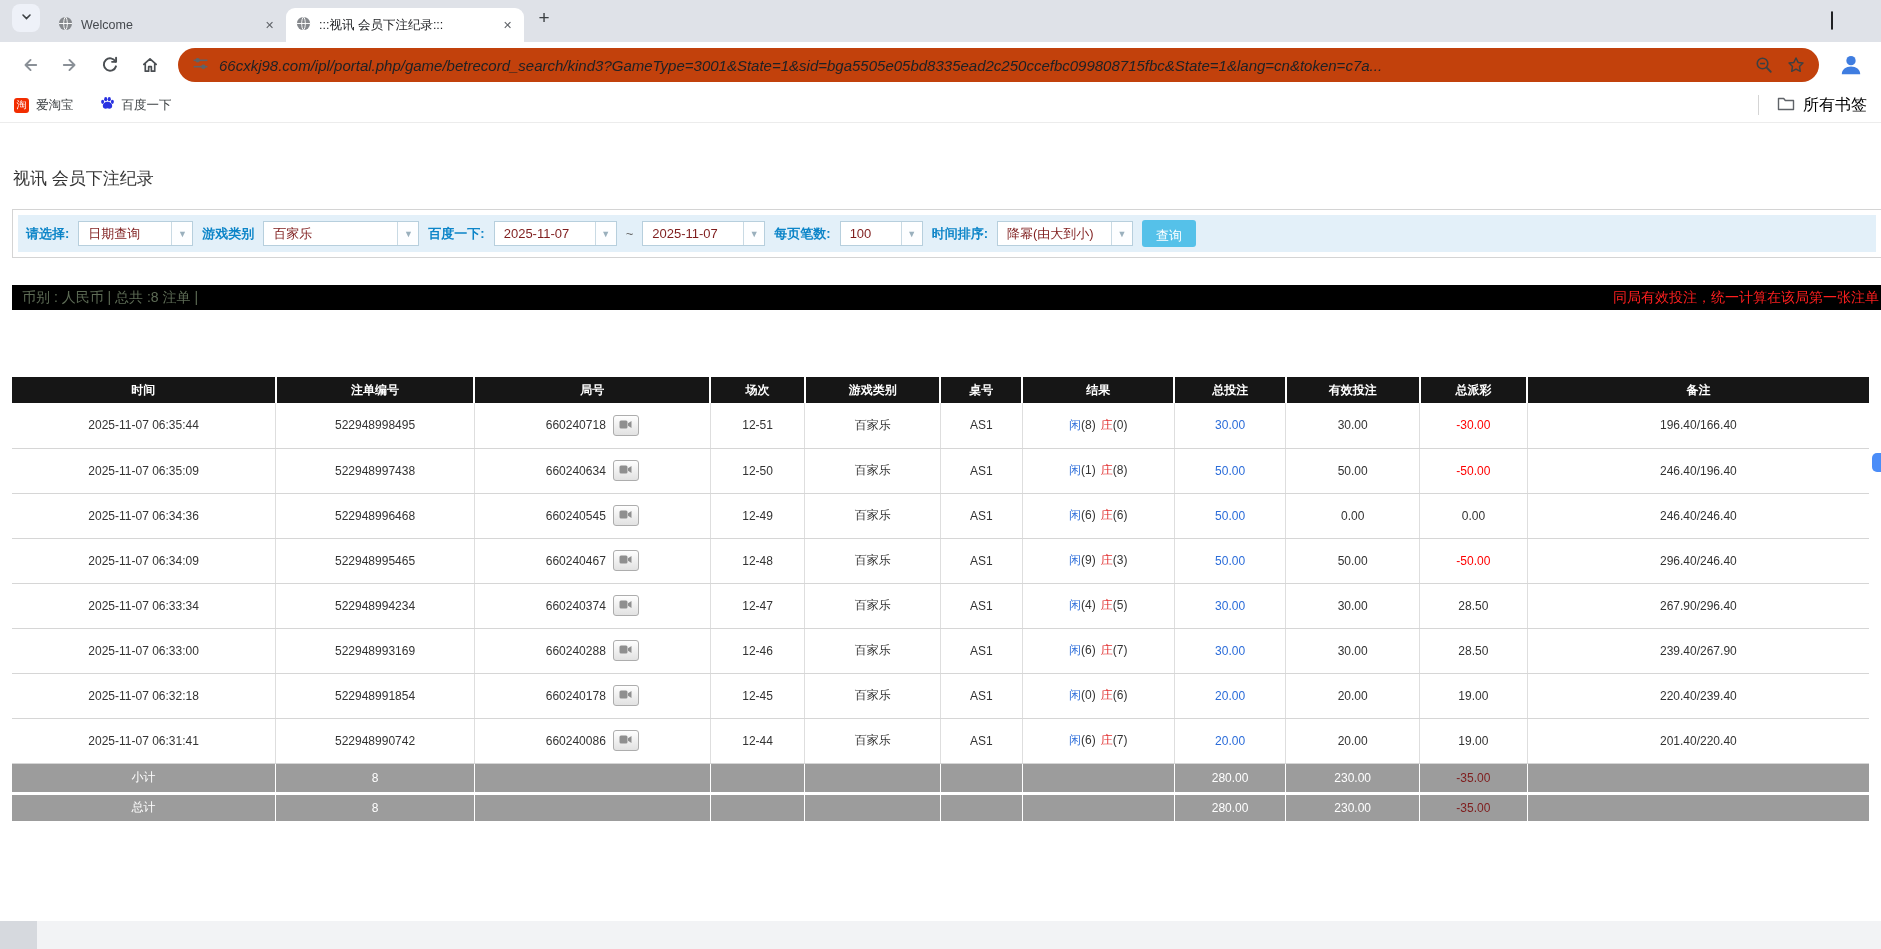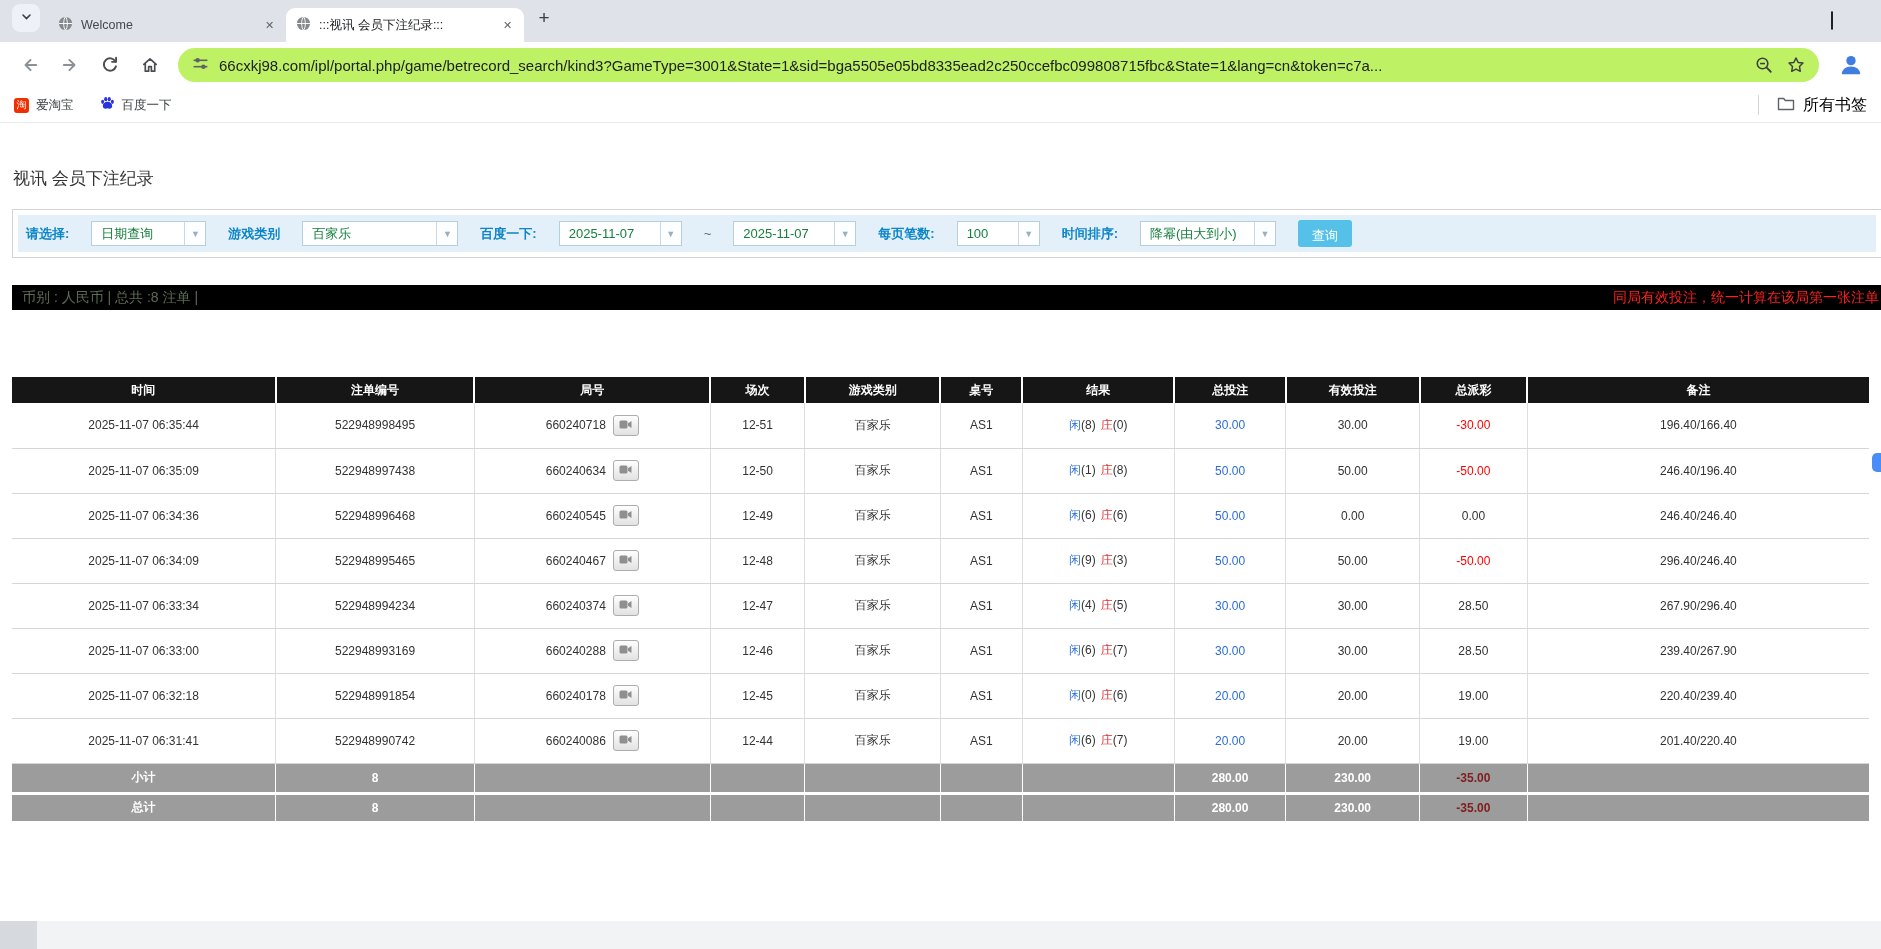--- a/index.html
+++ b/index.html
@@ -19,43 +19,43 @@
     justify-content:center; font-size:11px; color:#5f6368; }
   .newtab { width:28px; height:28px; margin:0 0 6px 6px; border-radius:50%; display:flex;
     align-items:center; justify-content:center; font-size:19px; color:#3c4043; align-self:center; cursor:pointer; }
   .win-controls { margin-left:auto; display:flex; gap:30px; align-self:center; padding-right:42px; align-items:center; }
   .win-min { width:12px; height:2px; background:#202124; }
   .win-max { width:11px; height:11px; border:1.5px solid #202124; border-radius:2px; }
 
   .toolbar { height:46px; background:#fff; display:flex; align-items:center; padding:0 10px; }
   .nav-btn { width:30px; height:30px; display:flex; align-items:center; justify-content:center;
     margin:0 5px; border-radius:50%; cursor:pointer; }
-  .omnibox { flex:1; height:34px; background:#bef264; border-radius:17px; display:flex;
-    align-items:center; padding:0 14px; margin:0 12px 0 8px; min-width:0; }
+  .omnibox { flex:1; height:34px; background:#c2410c; border-radius:17px; display:flex;
+    align-items:center; padding:0 14px; margin:0 12px 0 8px; min-width:0;font-style:italic; }
   .omnibox .url { flex:1; font-size:15px; color:#202124; white-space:nowrap; overflow:hidden; margin-left:10px; }
   .omni-ic { margin-left:14px; display:flex; align-items:center; cursor:pointer; }
 
   .bookmarks { height:35px; background:#fff; display:flex; align-items:center; padding:0 14px;
     border-bottom:1px solid #ececec; overflow:hidden; }
   .bm { display:flex; align-items:center; gap:7px; font-size:12.5px; color:#3c4043; margin-right:26px; cursor:pointer; white-space:nowrap; }
   .bm-fav-tb { width:15px; height:15px; border-radius:3px; background:#f22d00; color:#fff;
     font-size:10px; display:flex; align-items:center; justify-content:center; }
   .bm-right { margin-left:auto; display:flex; align-items:center; gap:8px; white-space:nowrap; }
   .bm-divider { width:1px; height:20px; background:#d5d5d5; margin-right:10px; }
 
   
   .content { position:relative; height:789px; background:#fff; }
   .page-title { font-size:17px; color:#333; padding:44px 0 0 13px; font-weight:500; }
 
   .filter-panel { margin:19px 0 0 12px; width:calc(100% - 12px); border:1px solid #d4d4d4;
     border-right:none; background:#fff; padding:5px; }
-  .filter-strip { background:#e3f0f9; display:flex; align-items:center; gap:22px; padding:5px 8px; }
+  .filter-strip { background:#e3f0f9; display:flex; align-items:center; gap:9px; padding:5px 8px; }
   .f-label { font-size:13px; font-weight:bold; color:#0d85c8; white-space:nowrap; }
   .sel { display:inline-flex; align-items:stretch; background:#fff; border:1px solid #b7cfdd; height:25px; cursor:pointer; }
-  .sel .val { display:flex; align-items:center; padding:0 9px; font-size:13px; color:#15803d; }
+  .sel .val { display:flex; align-items:center; padding:0 9px; font-size:13px; color:#7f1d1d; }
   .sel .arr { width:21px; border-left:1px solid #c9dae4; display:flex; align-items:center;
     justify-content:center; color:#9ab0bd; font-size:9px; background:#fdfeff; }
   .tilde { color:#666; font-size:13px; }
   .query-btn { height:27px; padding:7px 14px; background:#55c1e9; border:none; border-radius:3px;
     color:#fff; font-size:13px; cursor:pointer; font-family:inherit; }
 
   .summary-bar { margin:27px 0 0 12px; width:calc(100% - 12px); height:25px; background:#000000;
     display:flex; align-items:center; justify-content:space-between; padding:0 2px 0 10px;
     font-size:14px; overflow:hidden; }
   .summary-left { color:#5d6b55; white-space:nowrap; }
@@ -70,21 +70,21 @@
   .bet-table tbody td { height:45px; border-bottom:1px solid #d6d6d6; border-right:1px solid #dedede; }
   .bet-table tbody td:last-child { border-right:none; }
   .amount { color:#2b6cd9; cursor:pointer; }
   .neg { color:#ff0000; }
   .res-p { color:#2b6cd9; }
   .res-b { color:#e02b2b; margin-left:5px; }
   .round-wrap { display:inline-flex; align-items:center; gap:7px; }
   .replay-btn { width:26px; height:21px; border:1px solid #adadad; border-radius:3px;
     background:linear-gradient(#fefefe,#e2e2e2); display:inline-flex; align-items:center;
     justify-content:center; cursor:pointer; padding:0; }
-  tr.sumrow td { background:#9c9c9c; color:#fff; font-weight:bold; height:30px;
+  tr.sumrow td { background:#9c9c9c; color:#fff; font-weight:normal; height:30px;
     border-right:1px solid #fff; border-bottom:none; }
   tr.sumrow td:last-child { border-right:none; }
   tr.sumrow.total td { border-top:3px solid #fff; height:28px; }
   tr.sumrow .neg { color:#7f1d1d; }
 
   .scroll-pill { position:absolute; right:0; top:330px; width:9px; height:19px;
     background:#4b8df8; border-radius:5px 0 0 5px; cursor:pointer; }
   .bottom-strip { position:absolute; left:0; bottom:0; width:100%; height:28px; background:#f2f3f5; }
   .bottom-corner { position:absolute; left:0; bottom:0; width:37px; height:28px; background:#d6d9de; }
 </style>

